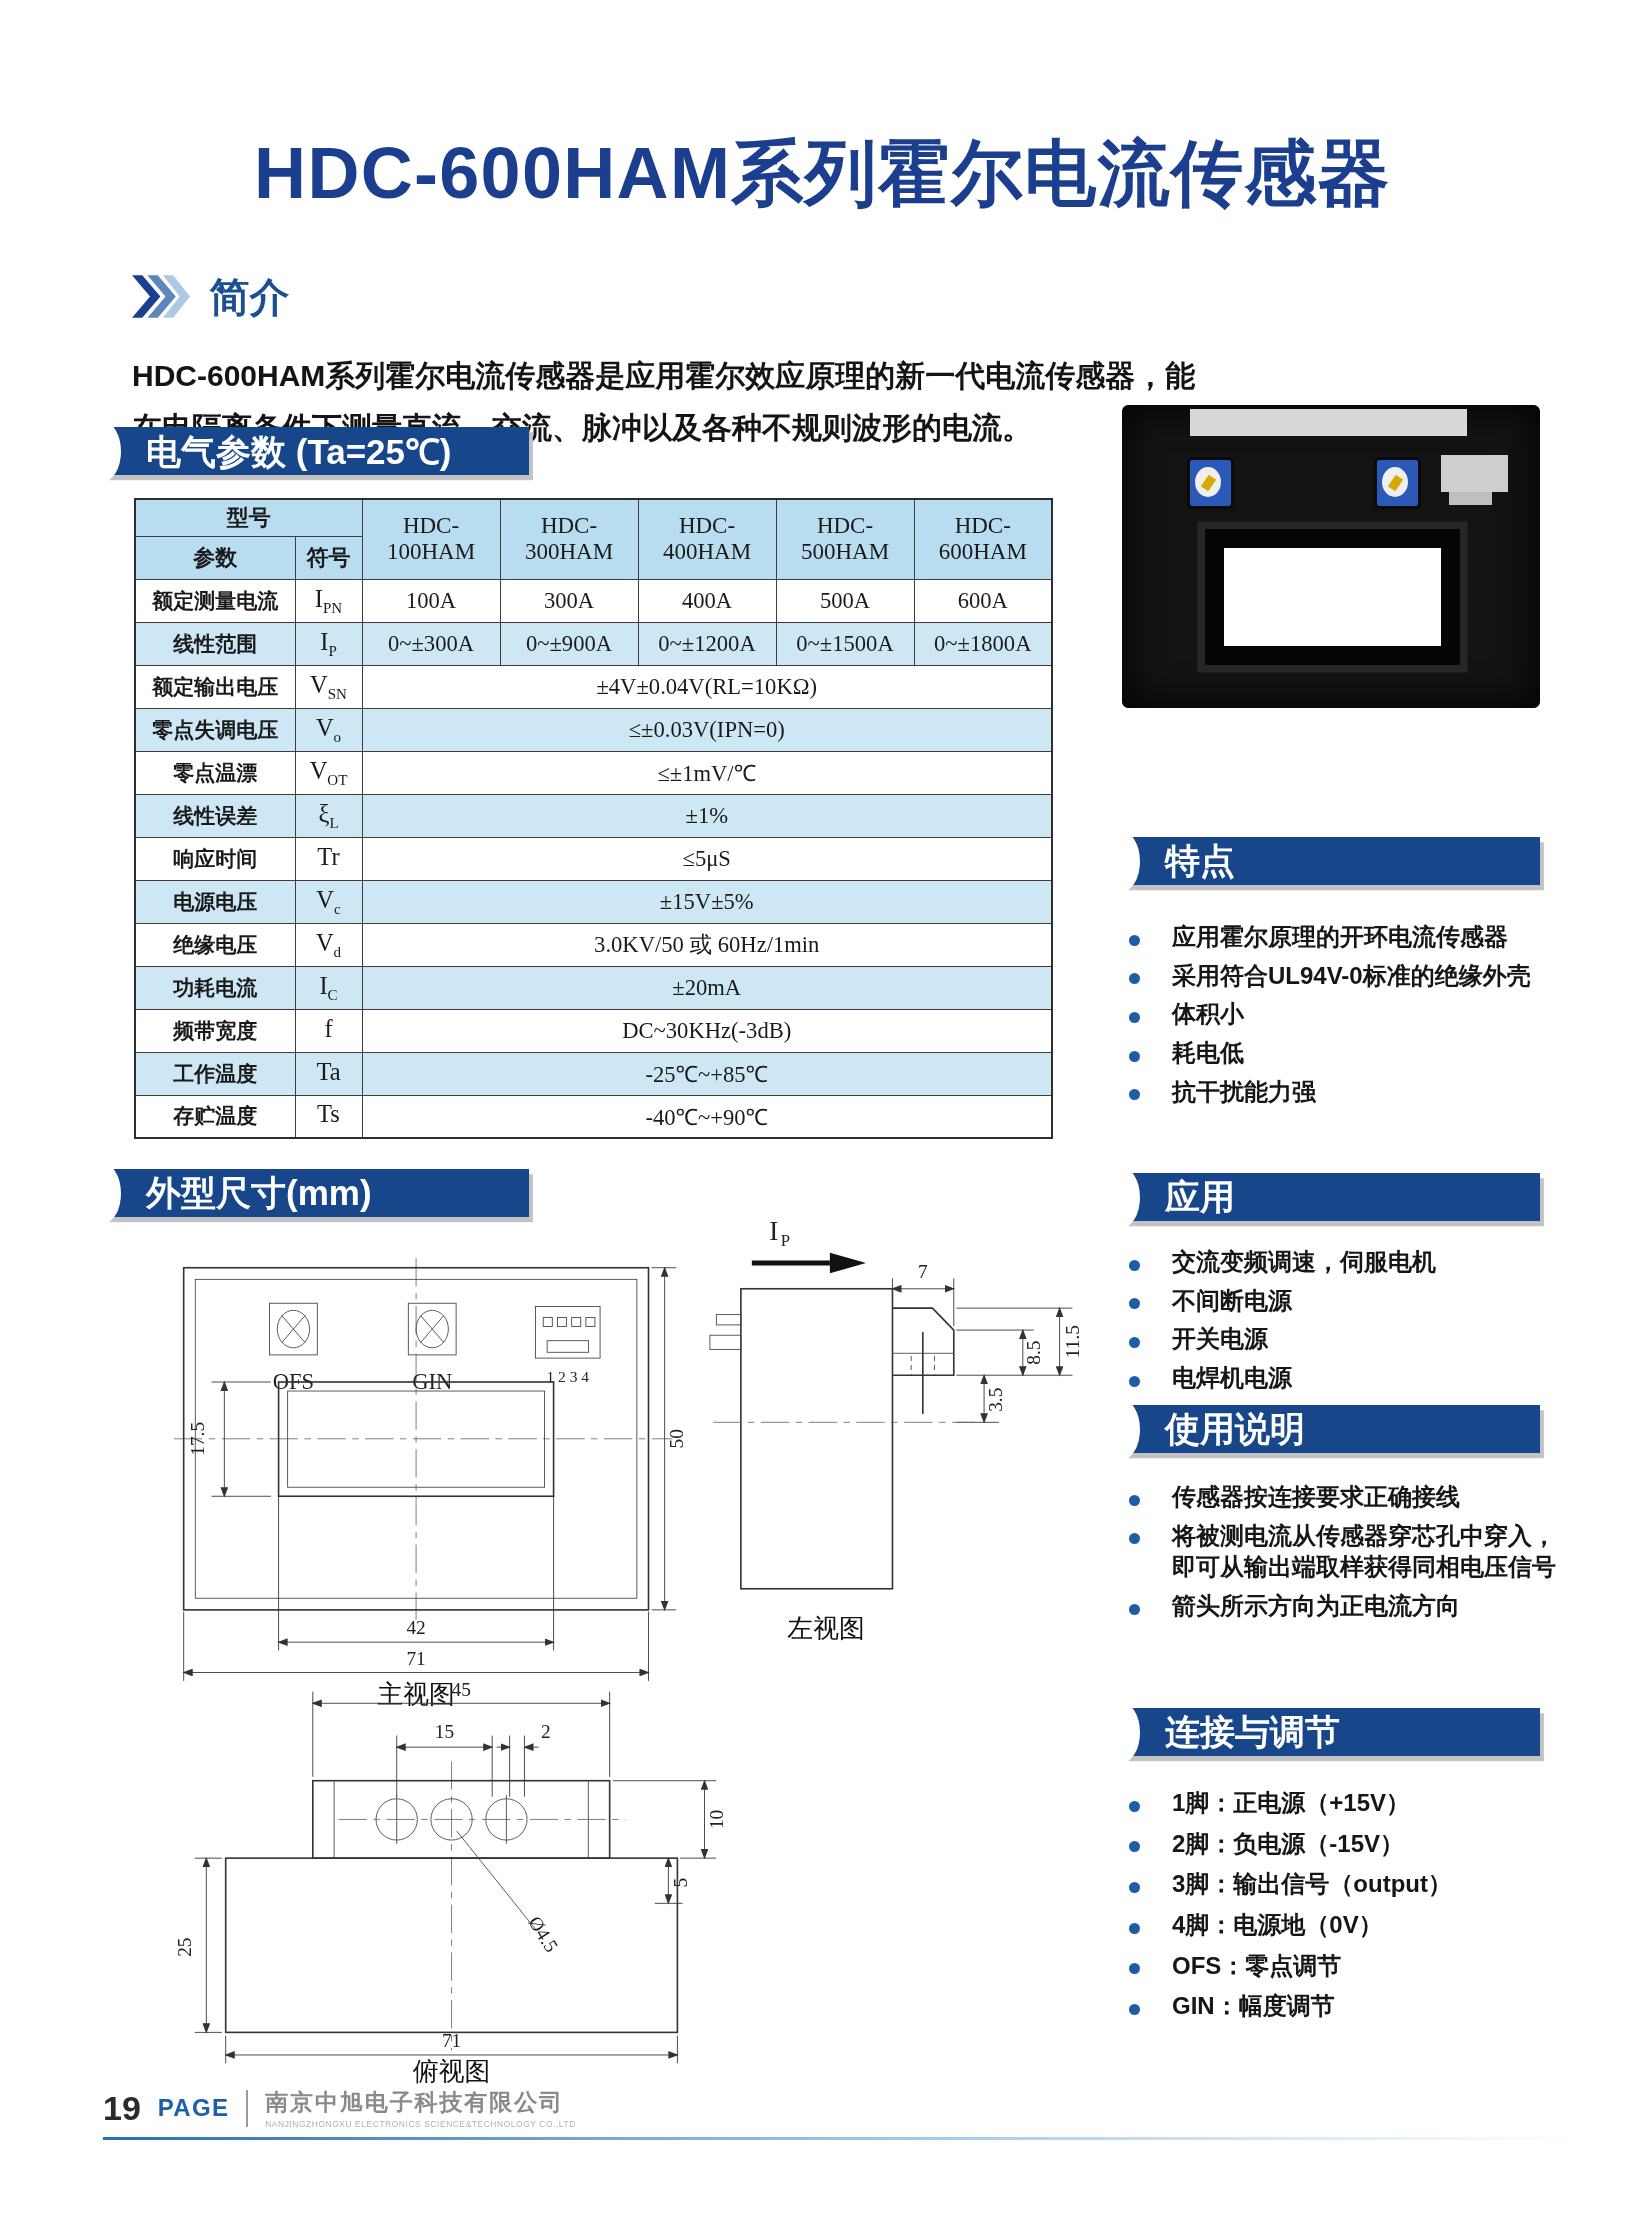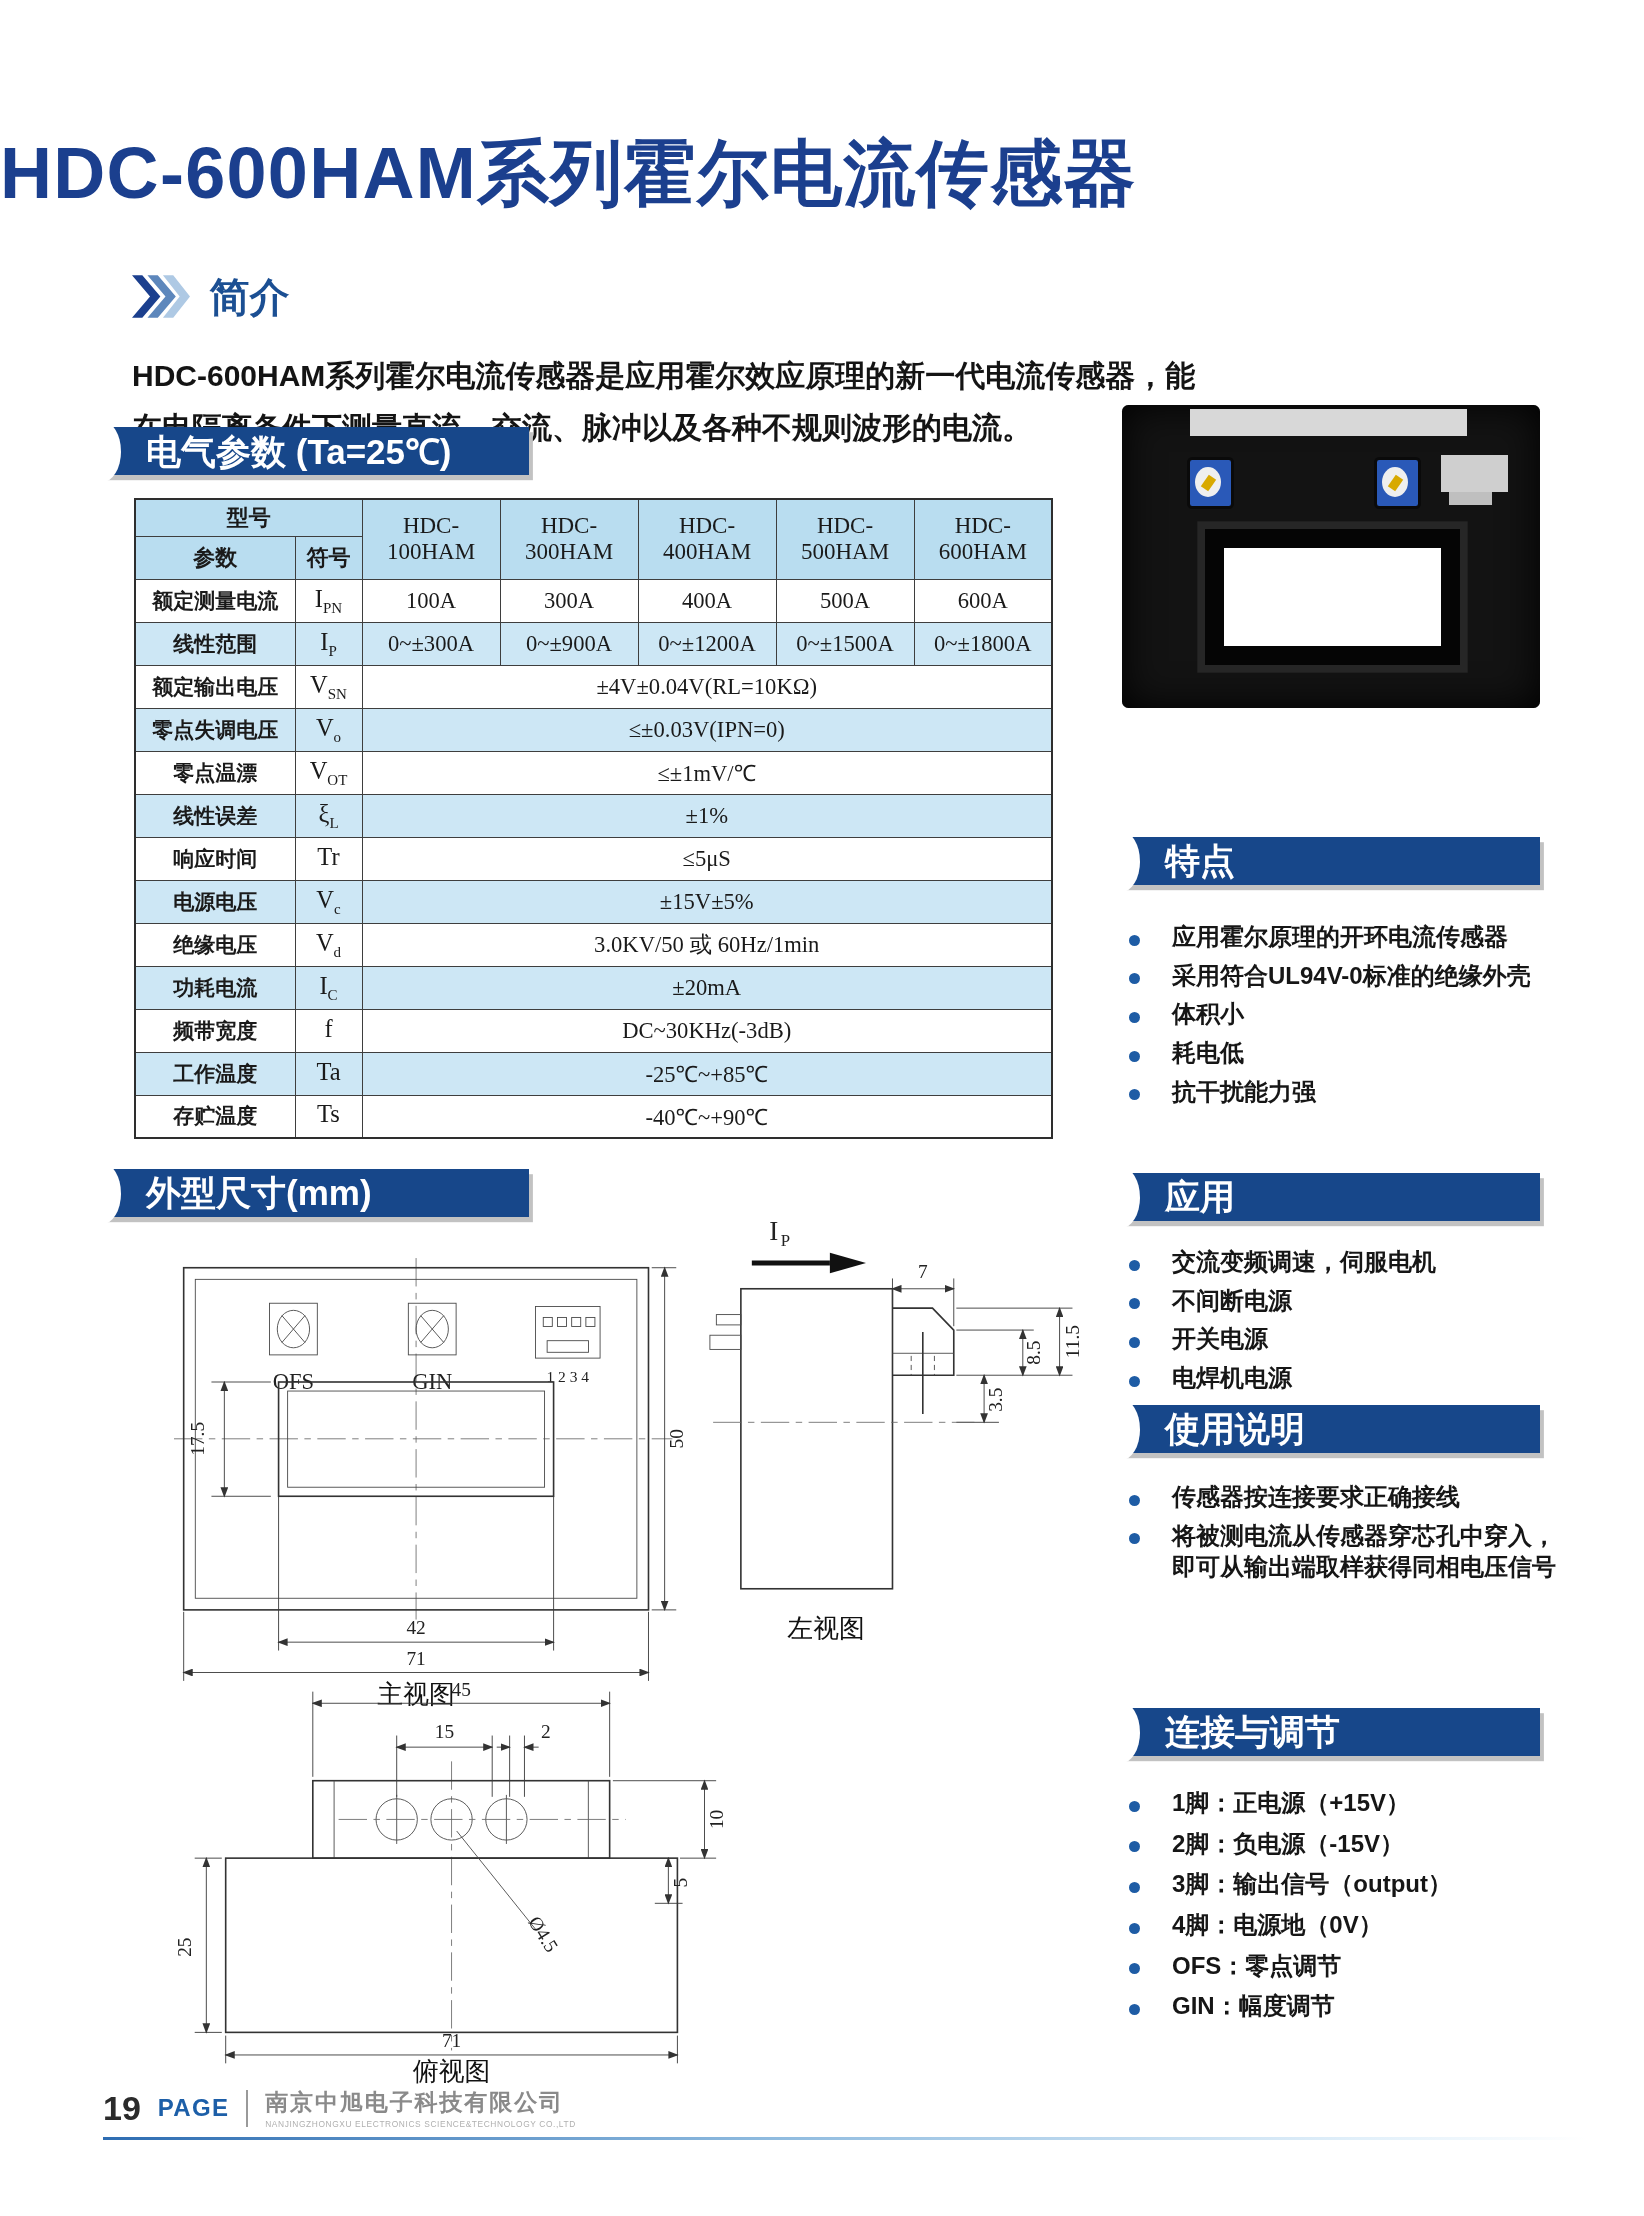--- a/index.html
+++ b/index.html
@@ -1,21 +1,21 @@
 <!DOCTYPE html>
 <html style="font-size:10.3px"><head>
 <meta charset="utf-8">
 <style>
   html,body{margin:0;padding:0;}
   body{width:1645px;height:2216px;background:#ffffff;position:relative;overflow:hidden;
        font-family:"Liberation Sans",sans-serif;color:#1a1a1a;}
   .abs{position:absolute;}
 
   
-  #page-title{top:126px;left:0;width:100%;font-size:72px;font-weight:bold;
+  #page-title{top:126px;left:0;width:100%;text-align:center;font-size:72px;font-weight:bold;
               color:#1b3f8e;letter-spacing:1.3px;}
 
   
   #intro{left:132px;top:270px;width:1064px;}
   .intro-head{display:flex;align-items:center;gap:19.4px;}
   .intro-head .hd{font-size:40px;font-weight:bold;color:#1b4f93;}
   .intro-body{margin-top:24.5px;font-size:30px;line-height:1.75;font-weight:600;color:#141414;}
 
   
   .banner{height:48px;background:#17478a;color:#fff;font-size:35px;font-weight:bold;
@@ -443,20 +443,24 @@
 </div>
 <div id="use-list" class="blist">
   <div class="bitem">
       <span class="bdot"></span>
       <span>传感器按连接要求正确接线</span>
     </div>
   <div class="bitem">
       <span class="bdot"></span>
       <span>将被测电流从传感器穿芯孔中穿入，即可从输出端取样获得同相电压信号</span>
     </div>
+  <div class="bitem">
+      <span class="bdot"></span>
+      <span>箭头所示方向为正电流方向</span>
+    </div>
 </div>
 
 <div id="banner-conn" class="banner">
   <span>连接与调节</span>
 </div>
 <div id="conn-list" class="blist">
   <div class="bitem">
       <span class="bdot"></span>
       <span>1脚：正电源（+15V）</span>
     </div>

